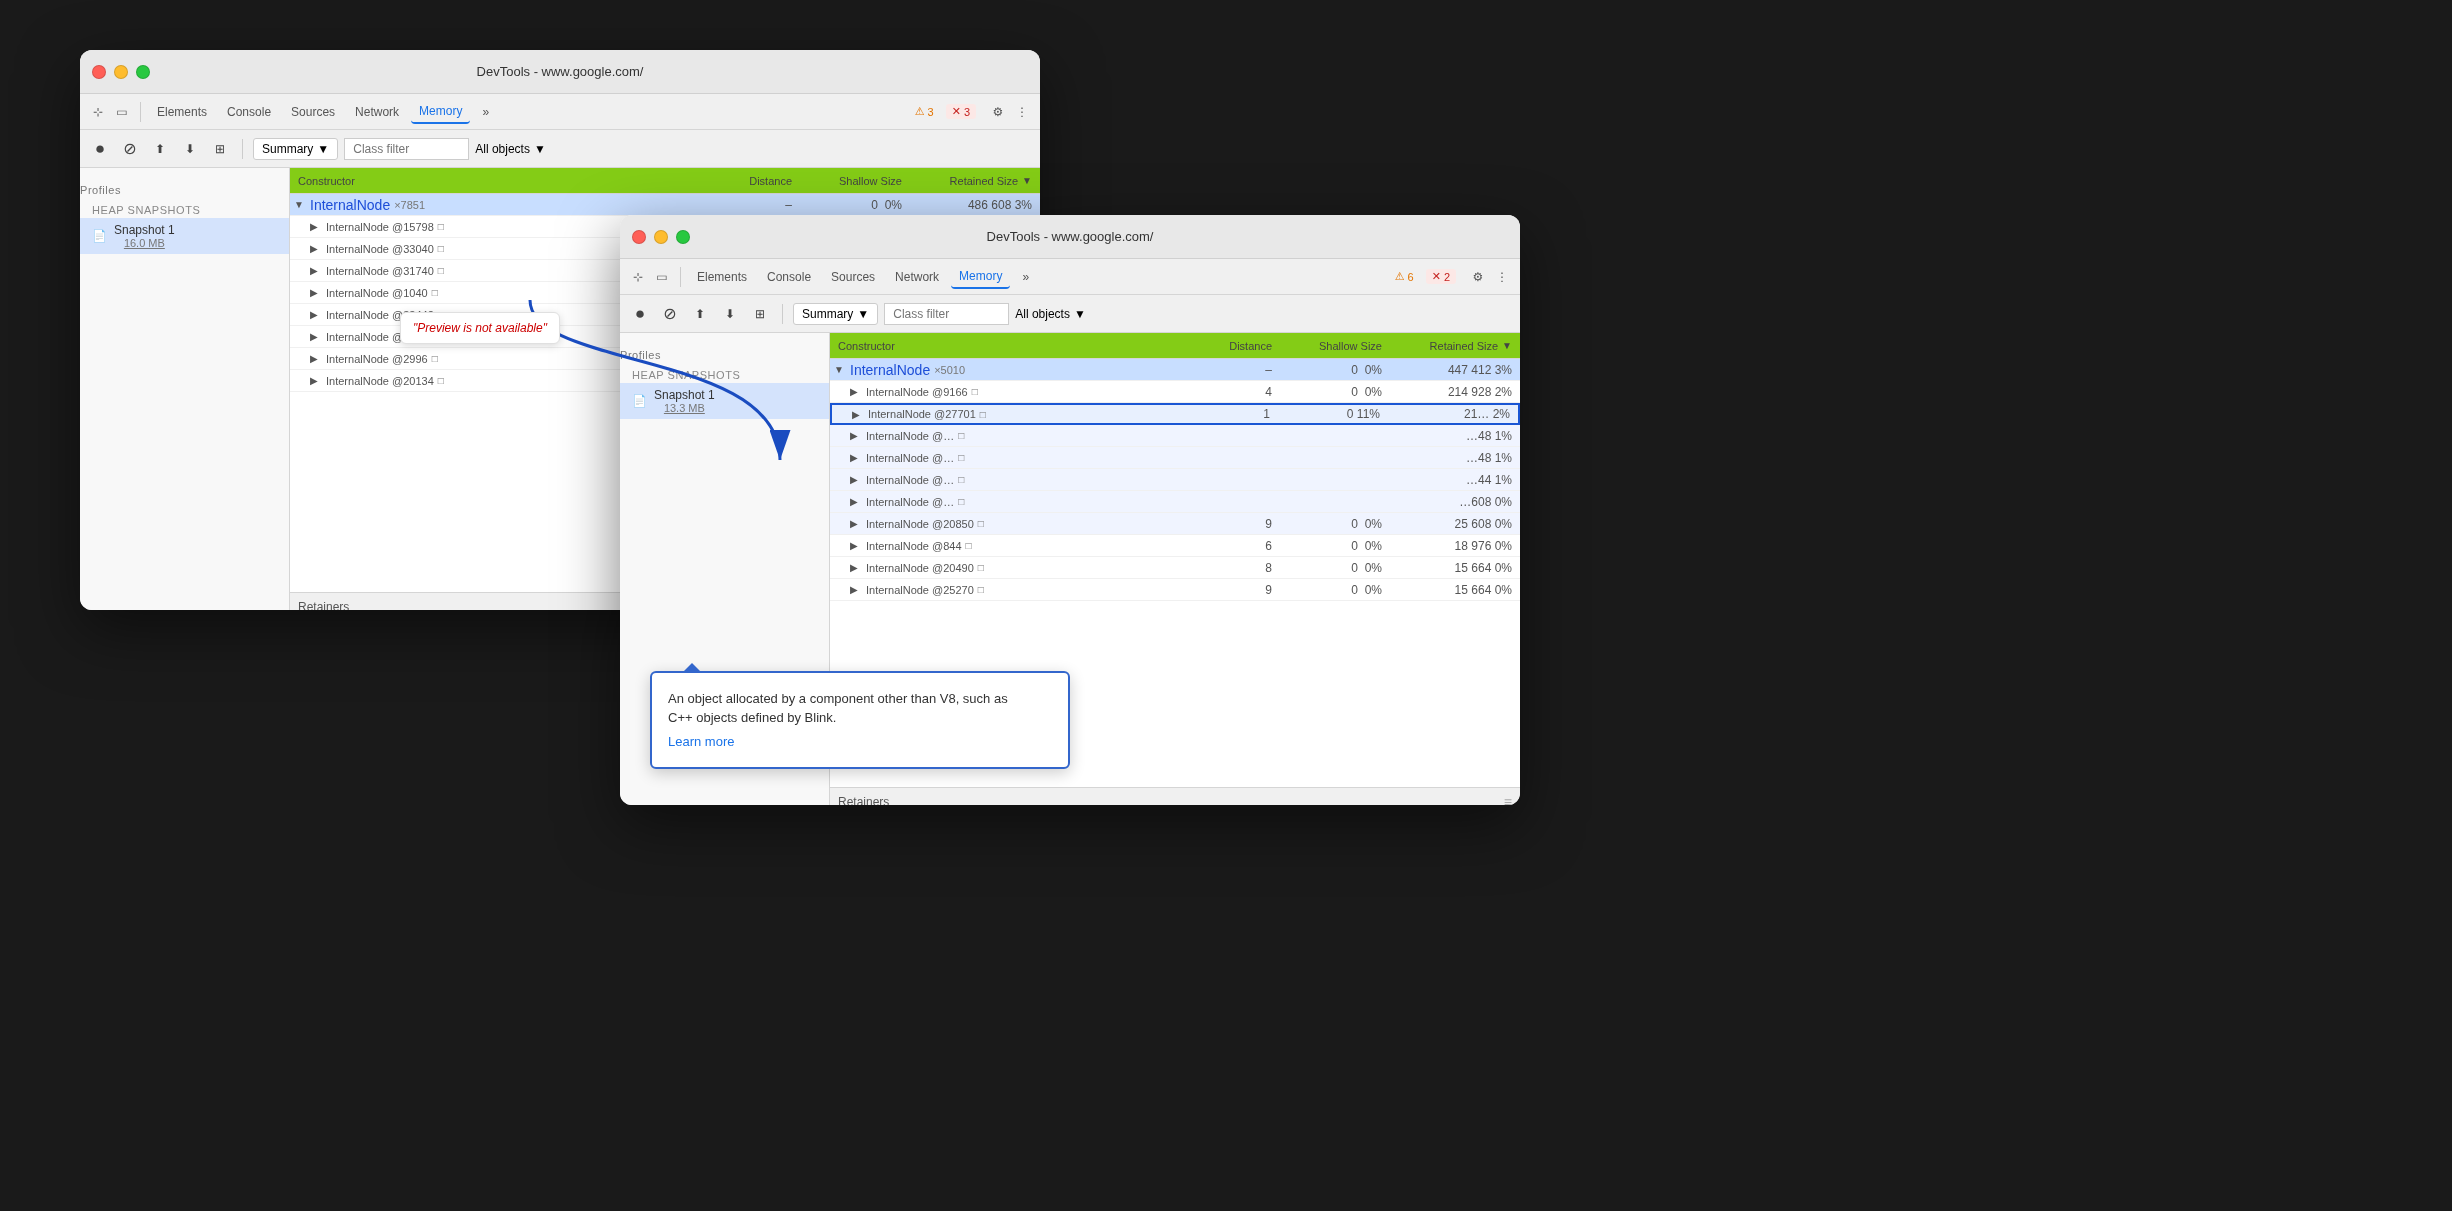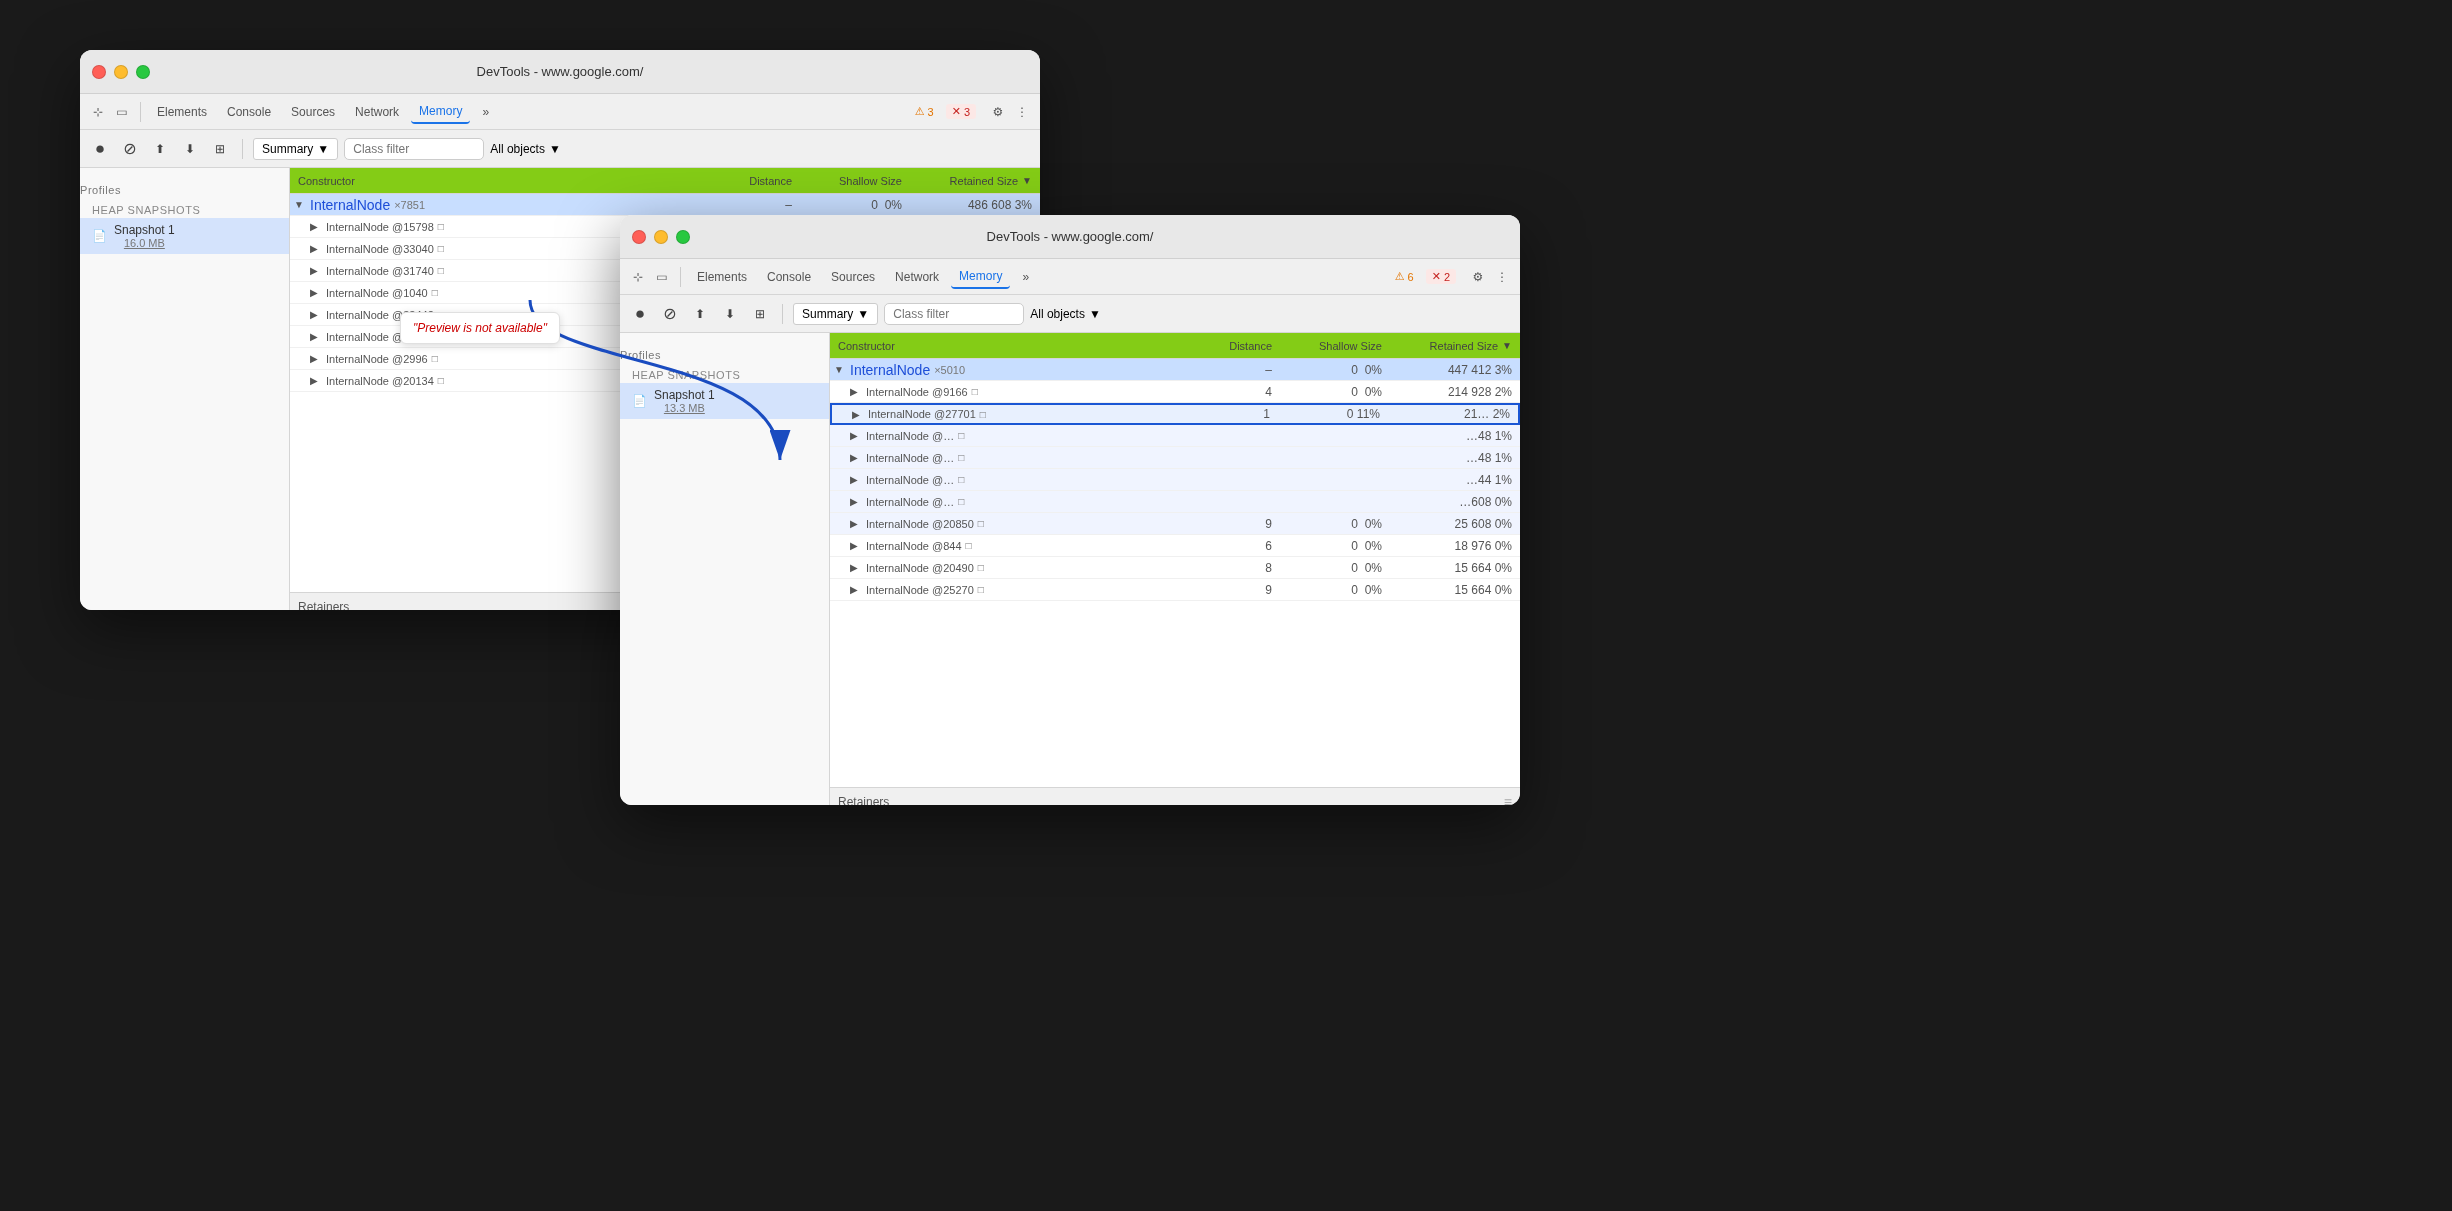--- a/index.html
+++ b/index.html
@@ -139,25 +139,25 @@
       border: 1px solid #ccc;
       border-radius: 3px;
       padding: 3px 8px;
       font-size: 12px;
       cursor: pointer;
     }
 
     .filter-input {
       background: white;
       border: 1px solid #ccc;
-      border-radius: 5px;
+      border-radius: 0;
       padding: 3px 8px;
       font-size: 12px;
       color: #999;
-      width: 140px;
+      width: 125px;
     }
 
     .objects-dropdown {
       display: flex;
       align-items: center;
       gap: 4px;
       font-size: 12px;
       cursor: pointer;
     }
 
@@ -723,20 +723,25 @@
             <span class="expand-arrow">▶</span>
             <span class="node-addr">InternalNode @25270</span>
             <span class="node-icon">□</span>
           </div>
           <div class="td-distance">9</div>
           <div class="td-shallow">0&nbsp;&nbsp;0%</div>
           <div class="td-retained">15 664&nbsp;0%</div>
         </div>
       </div>
 
+      <div class="info-tooltip" style="position: absolute; bottom: 36px; left: 30px; z-index: 20; width: 430px;">
+        <p>An object allocated by a component other than V8, such as</p>
+        <p>C++ objects defined by Blink.</p>
+        <a class="learn-more-link">Learn more</a>
+      </div>
 
       <div class="retainers-bar">
         <span>Retainers</span>
         <div style="flex:1"></div>
         <span style="color:#aaa; font-size:14px;">≡</span>
       </div>
     </div>
   </div>
 </div>
 

